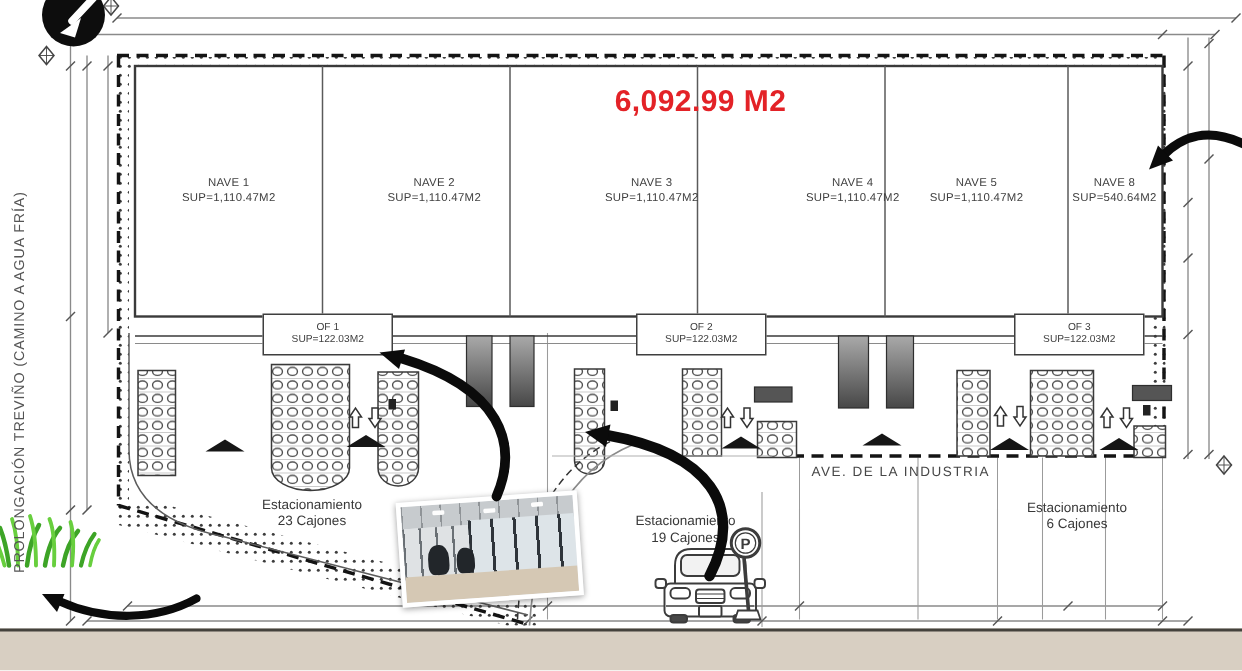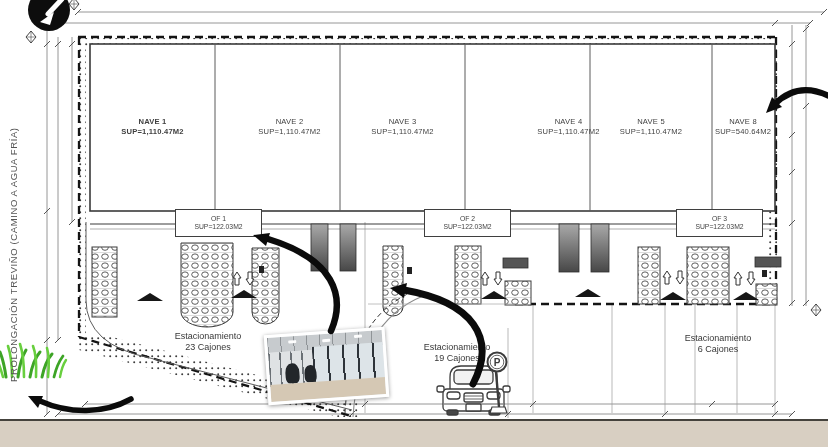--- a/index.html
+++ b/index.html
@@ -237,31 +237,32 @@
       <path d="M26,37 H36 M31,31 V43" stroke-width="0.6"></path>
       <path d="M811,310 H821 M816,304 V316" stroke-width="0.6"></path>
     </g>
 
     <path d="M368,304 H515" stroke="#b0b0b0" stroke-width="0.8" fill="none"></path>
   </svg>
 
   <div class="street-left">PROLONGACIÓN TREVIÑO (CAMINO A AGUA FRÍA)</div>
 
   <div class="area-red">
+    <div>6,092.99 M2</div>
   </div>
 
-  <div class="lbl nave-label" style="left:90px;width:125px;font-weight:bold;">
+  <div class="lbl nave-label" style="left:90px;width:125px;">
     <div>NAVE 1</div>
       <div>SUP=1,110.47M2</div>
     </div>
   <div class="lbl nave-label" style="left:215px;width:149px;">
     <div>NAVE 2</div>
       <div>SUP=1,110.47M2</div>
     </div>
-  <div class="lbl nave-label" style="left:340px;width:125px;">
+  <div class="lbl nave-label" style="left:340px;width:125px;padding-left:32px;">
     <div>NAVE 3</div>
       <div>SUP=1,110.47M2</div>
     </div>
   <div class="lbl nave-label" style="left:465px;width:125px;padding-left:41px;">
     <div>NAVE 4</div>
       <div>SUP=1,110.47M2</div>
     </div>
   <div class="lbl nave-label" style="left:590px;width:122px;">
     <div>NAVE 5</div>
       <div>SUP=1,110.47M2</div>
@@ -277,20 +278,21 @@
     </div>
   <div class="office-box" style="left:424px;width:85px;">
     <div>OF 2</div>
       <div>SUP=122.03M2</div>
     </div>
   <div class="office-box" style="left:676px;width:85px;">
     <div>OF 3</div>
       <div>SUP=122.03M2</div>
     </div>
 
+  <div class="lbl ave">AVE. DE LA INDUSTRIA</div>
 
   <div class="lbl parking-lbl" style="left:148px;top:331px;width:120px;">
     <div>Estacionamiento</div>
       <div>23 Cajones</div>
     </div>
   <div class="lbl parking-lbl" style="left:397px;top:342px;width:120px;">
     <div>Estacionamiento</div>
       <div>19 Cajones</div>
     </div>
   <div class="lbl parking-lbl" style="left:658px;top:333px;width:120px;">

